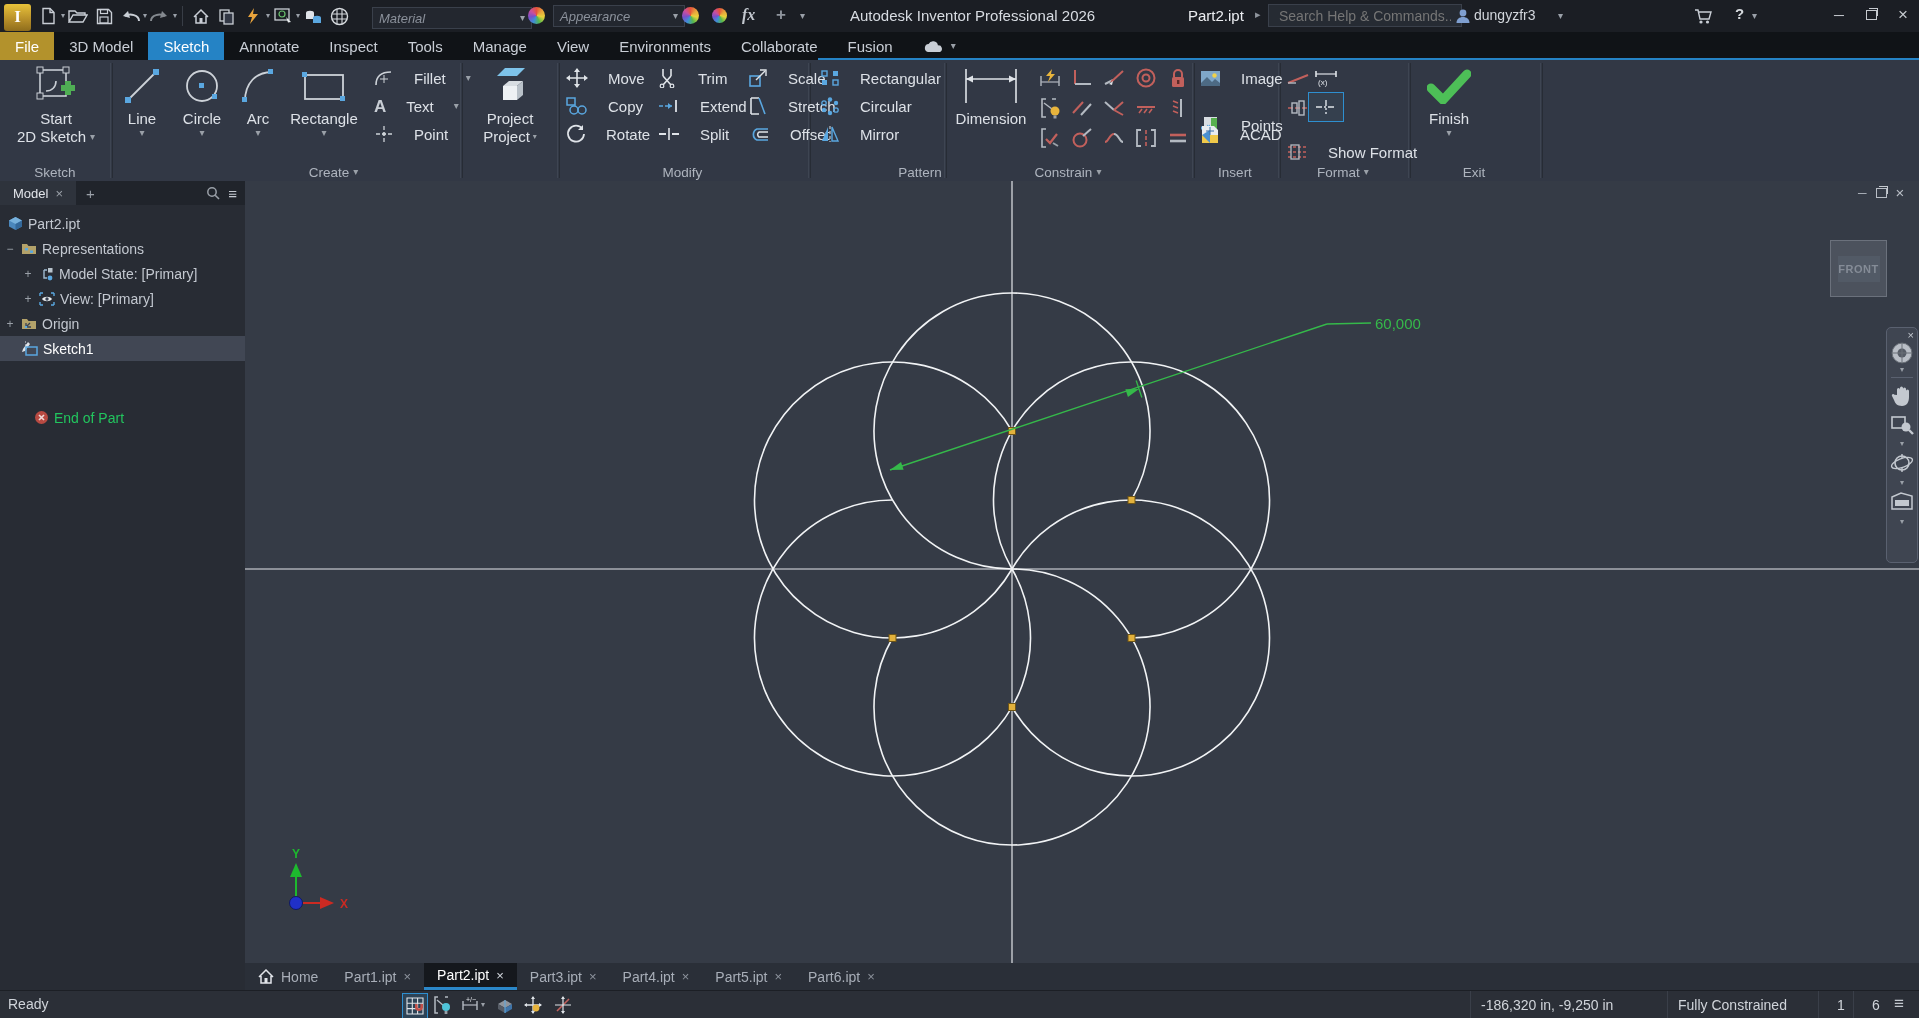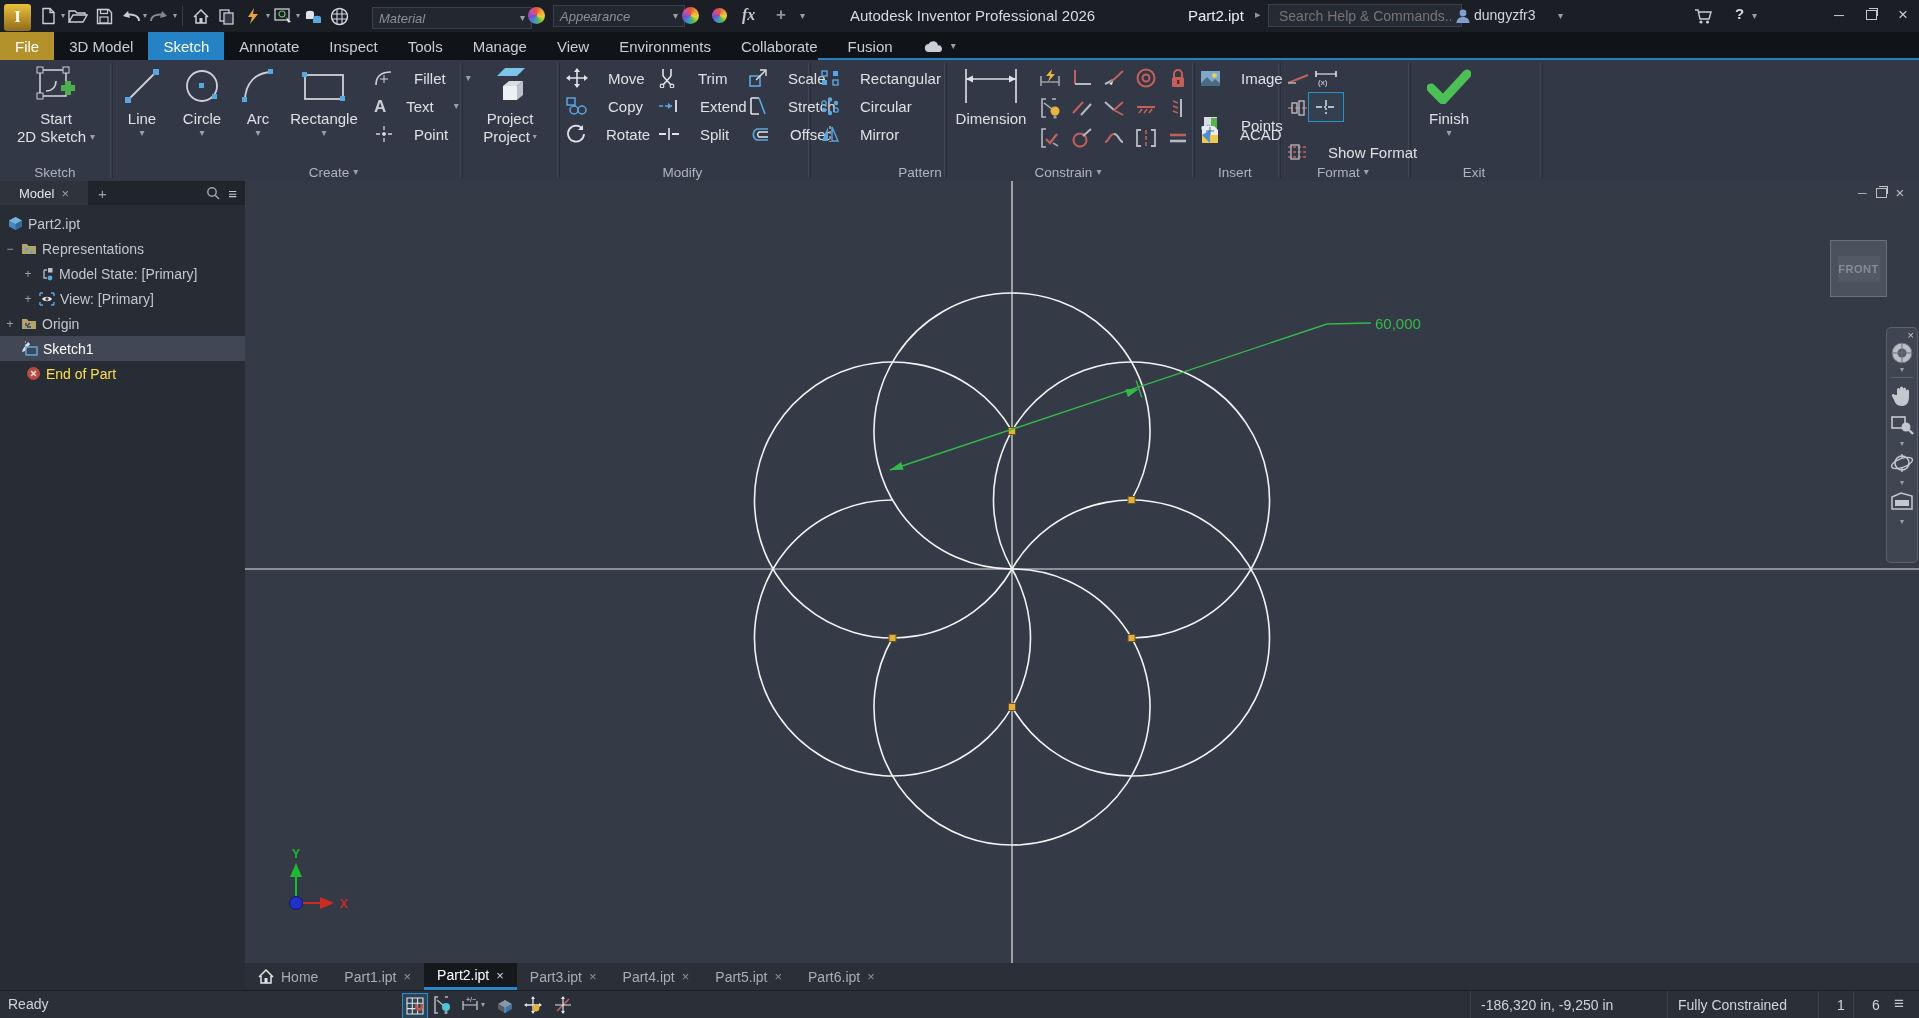--- a/index.html
+++ b/index.html
@@ -49,21 +49,21 @@
           color:#dde1e7;font-size:15px;text-align:center;line-height:1.15;}
   .bigbtn .bic{height:46px;display:flex;align-items:center;justify-content:center;}
   .row-btn{position:absolute;height:26px;display:flex;align-items:center;gap:20px;color:#dde1e7;font-size:15px;white-space:nowrap;}
   .cgrid{position:absolute;width:28px;height:26px;display:flex;align-items:center;justify-content:center;}
   .selbox{position:absolute;border:1px solid #2e8fd0;background:#35404e;display:flex;align-items:center;justify-content:center;}
   .icA{font-size:17px;font-weight:bold;color:#c9ced5;line-height:1;}
 
   
   #browser{left:0;top:181px;width:245px;height:809px;background:#282c34;border-right:1px solid #1b1e24;}
   #browser-head{height:24px;background:#20242b;display:flex;align-items:center;font-size:13px;color:#c3c8d0;}
-  .btab{height:24px;display:flex;align-items:center;gap:7px;background:#2e333c;padding:0 19px;color:#e2e5ea;}
+  .btab{height:24px;display:flex;align-items:center;gap:7px;background:#2e333c;padding:0 13px;color:#e2e5ea;}
   .trow{height:25px;display:flex;align-items:center;gap:5px;font-size:14px;color:#c3c8d0;white-space:nowrap;}
   .trow.sel{background:#414754;color:#fff;}
   .texp{width:12px;text-align:center;color:#9aa0a8;font-size:12px;flex:0 0 12px;}
 
   
   #canvas{left:245px;top:181px;width:1674px;height:809px;background:#353b46;}
   #viewcube{left:1830px;top:240px;width:55px;height:55px;background:rgba(128,136,148,.30);
             border:1px solid rgba(165,172,184,.35);display:flex;align-items:center;justify-content:center;}
   #viewcube .face{width:42px;height:26px;background:rgba(88,96,110,.55);display:flex;align-items:center;justify-content:center;
             color:#858c97;font-weight:bold;font-size:11px;letter-spacing:.5px;}
@@ -713,21 +713,21 @@
         <span>Origin</span>
       </div>
       <div class="trow sel" style="padding-left:22px;">
         <svg width="16" height="15">
             <path d="M6 1l2 2-5 7-3 1 1-3z" fill="#dfe3e8"></path>
             <path d="M3 4h2M3 1h1" stroke="#dfe3e8" stroke-width="1"></path>
             <path d="M4 6h11v8H4z" fill="none" stroke="#5aa7e0" stroke-width="1.5"></path>
           </svg>
         <span>Sketch1</span>
       </div>
-      <div class="trow" style="padding-left:26px;color:#fde047;">
+      <div class="trow" style="padding-left:34px;color:#22c55e;margin-top:44px;">
         <svg width="15" height="15">
             <circle cx="7.5" cy="7.5" r="6.5" fill="#b84a42"></circle>
             <path d="M5 5l5 5M10 5l-5 5" stroke="#f0d8d6" stroke-width="1.7"></path>
           </svg>
         <span>End of Part</span>
       </div>
     </div>
   </div>
 
   <div id="canvas" class="abs">

